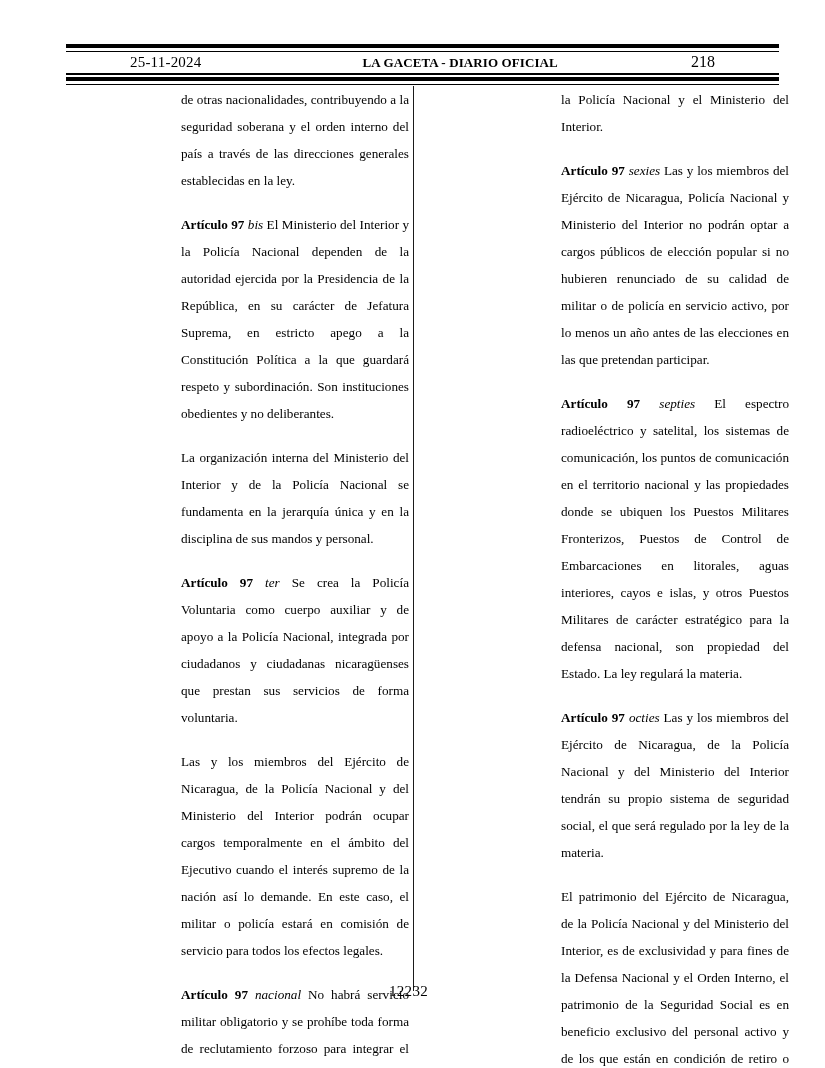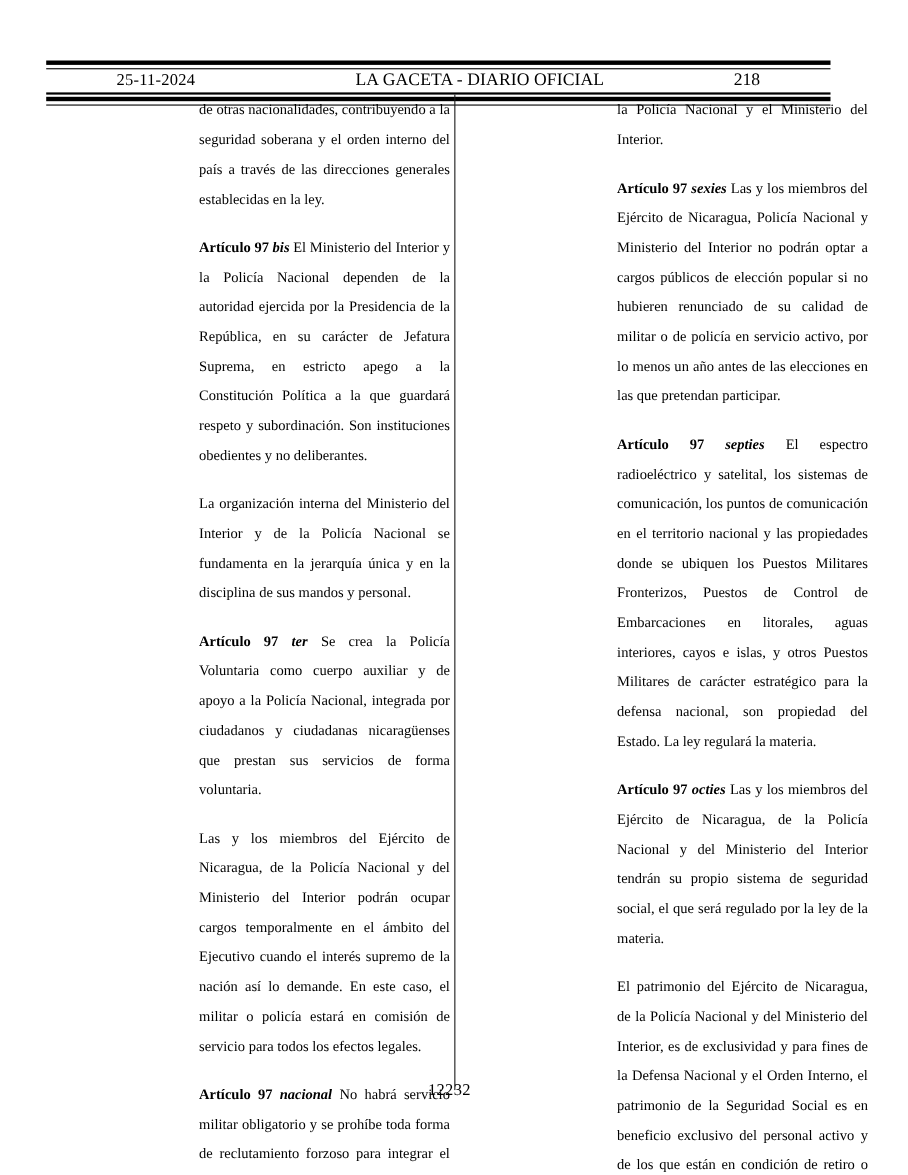--- a/index.html
+++ b/index.html
@@ -19,24 +19,23 @@
   .page {
     position: absolute;
     left: 0; top: 0;
     width: 825px;
     height: 1068px;
   }
 
   
   .masthead {
     position: absolute;
-    left: 42px;
+    left: 66px;
     top: 44px;
     width: 713px;
-    margin-top: 11px;
   }
   .rule-thick {
     height: 4px;
     background: #000;
     width: 100%;
   }
   .rule-thin {
     height: 1.5px;
     background: #000;
     width: 100%;
@@ -53,25 +52,26 @@
     box-sizing: border-box;
   }
   .mh-date {
     font-size: 15px;
     letter-spacing: 0.2px;
     white-space: nowrap;
     flex: 0 0 auto;
     padding-left: 58px;
   }
   .mh-title {
-    font-size: 16px;
+    font-size: 13px;
     letter-spacing: 0.1px;
     white-space: nowrap;
     flex: 0 0 auto;
     margin-left: 28px;
+    font-weight: bold;
   }
   .mh-page {
     font-size: 16px;
     white-space: nowrap;
     flex: 0 0 auto;
     padding-right: 58px;
   }
 
   
   .columns {
@@ -94,21 +94,21 @@
   .col-left  { left: 181px; }
   .col-right { left: 561px; }
 
   .col p {
     margin: 0 0 17px 0;
     text-align: justify;
   }
   .col p:last-child { margin-bottom: 0; }
 
   b.art { font-weight: bold; }
-  i.lat { font-style: italic; font-weight: bold; }
+  i.lat { font-style: italic; }
 
   
   .col-divider {
     position: absolute;
     left: 413px;
     top: 86px;
     width: 1.4px;
     height: 905px;
     background: #1a1a1a;
   }

